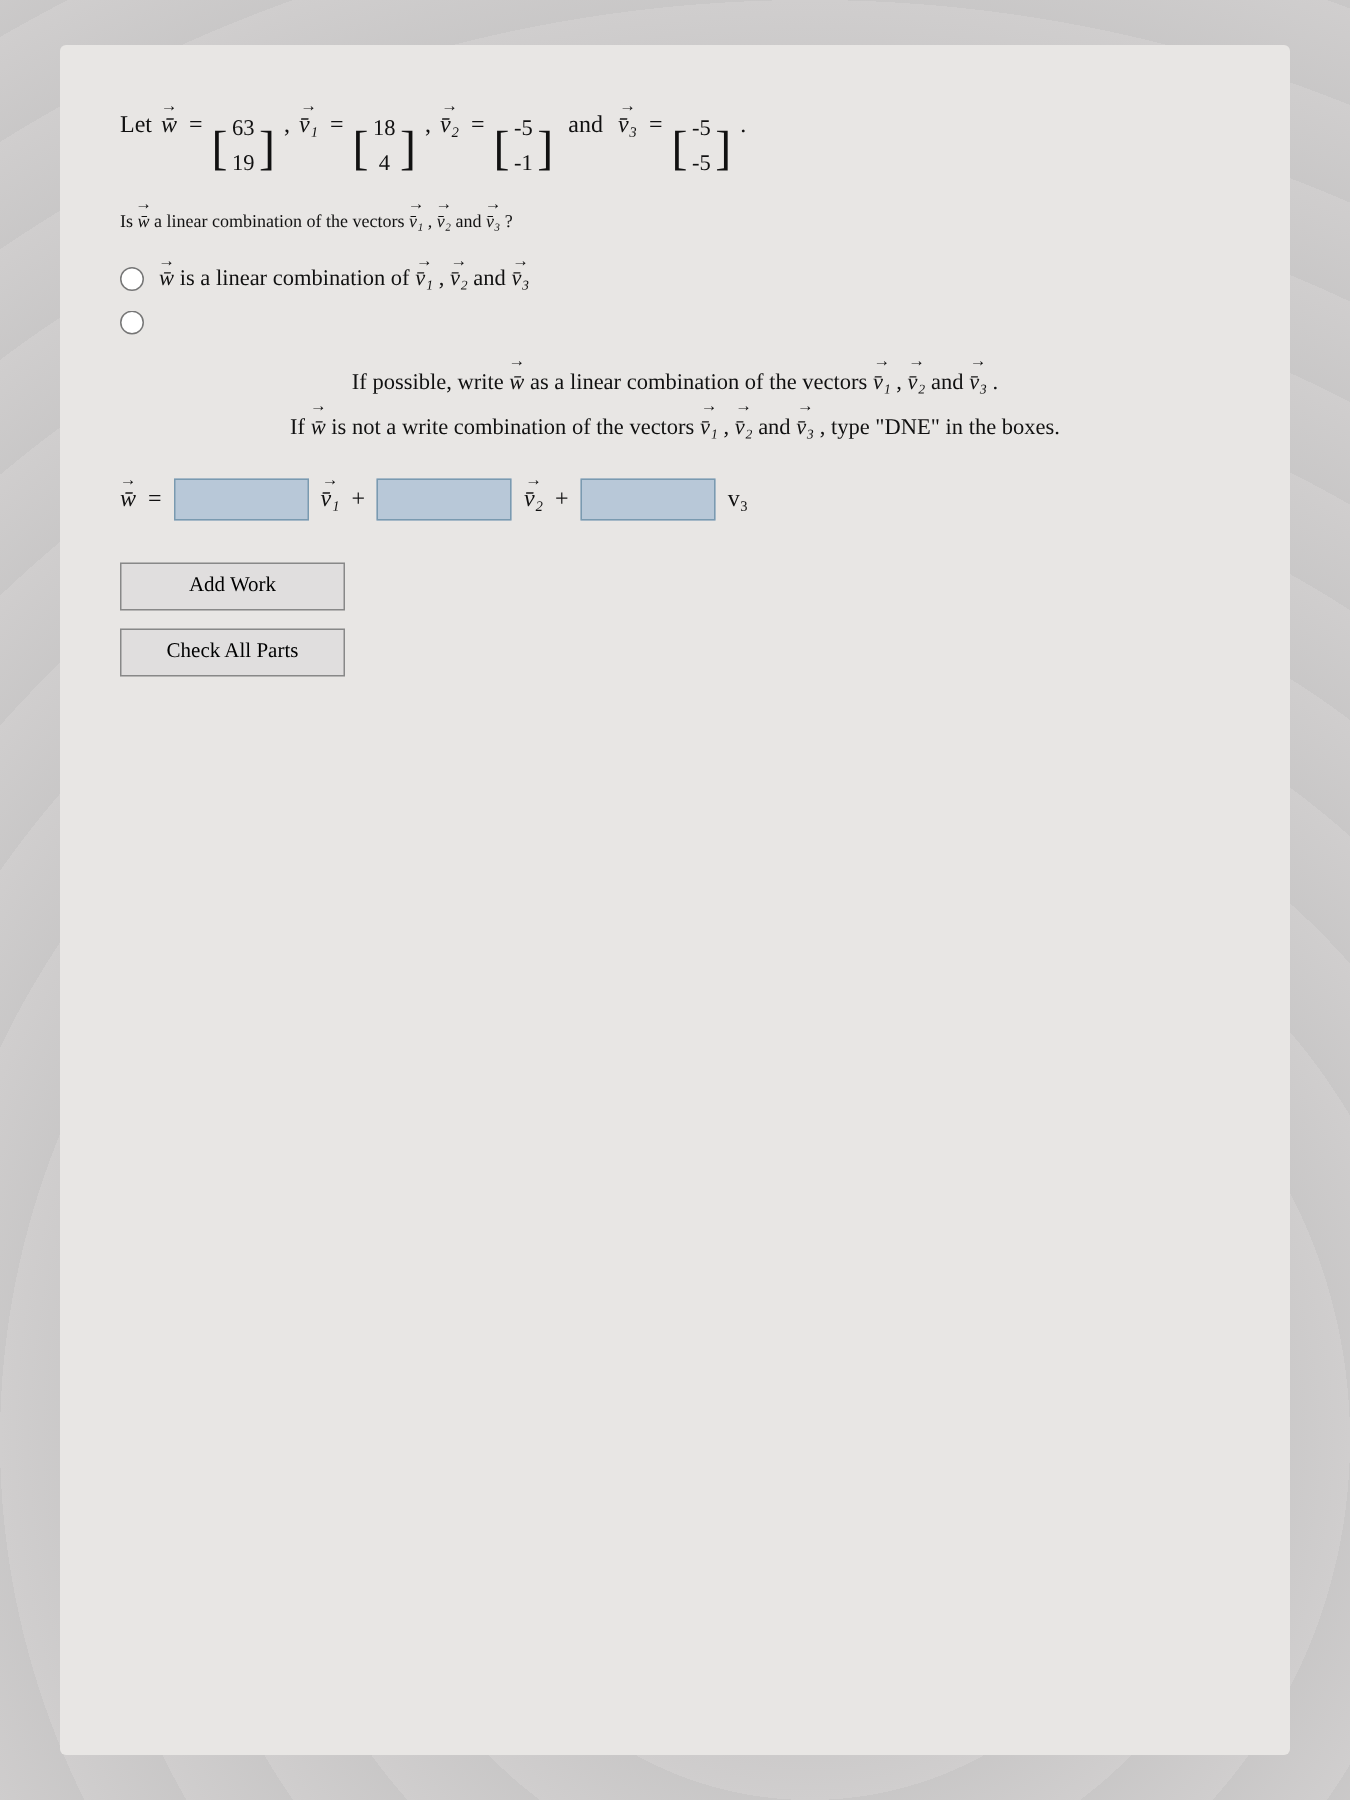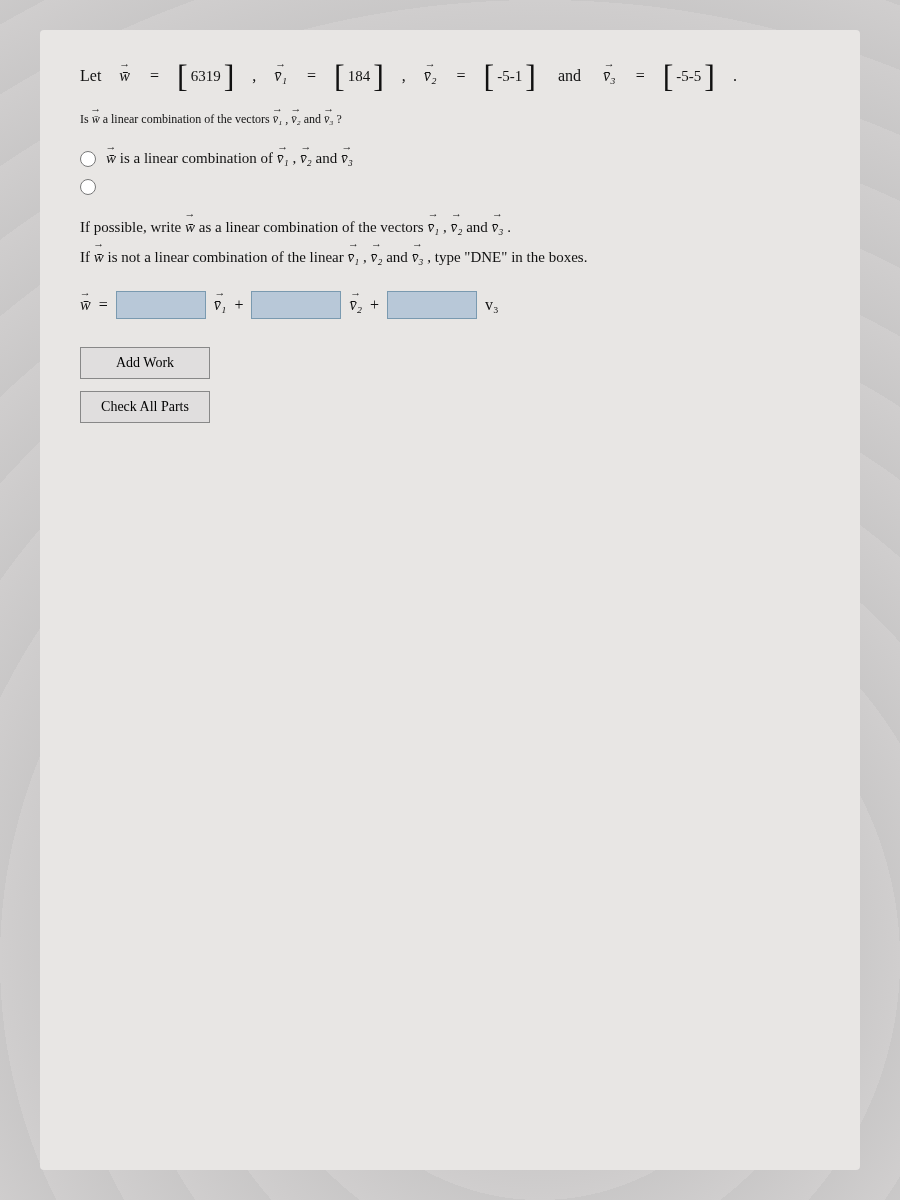--- a/index.html
+++ b/index.html
@@ -20,59 +20,61 @@
       border-radius: 4px;
       padding: 30px 40px;
       min-height: 1140px;
       position: relative;
     }
 
     .problem-header {
       font-size: 16px;
       margin-bottom: 18px;
       display: flex;
-      align-items: center;
-      gap: 18px;
+      align-items: flex-start;
+      gap: 6px;
       flex-wrap: wrap;
+      margin-top: 15px;
     }
 
     .matrix-bracket-wrap {
       display: inline-flex;
       align-items: center;
       gap: 1px;
     }
 
     .section-question {
       font-size: 12px;
       margin-bottom: 22px;
       line-height: 1.5;
     }
 
     .radio-group {
       margin-bottom: 20px;
     }
 
     .radio-option {
       display: flex;
-      align-items: center;
+      align-items: flex-start;
       gap: 10px;
       margin-bottom: 12px;
       font-size: 15px;
     }
 
     .radio-option input[type="radio"] {
       width: 16px;
       height: 16px;
       cursor: pointer;
     }
 
     .if-possible-text {
       font-size: 15px;
       margin-bottom: 10px;
       line-height: 1.6;
+      text-align: center;
     }
 
     .equation-row {
       display: flex;
       align-items: center;
       gap: 8px;
       margin: 22px 0 28px 0;
       flex-wrap: wrap;
     }
 
@@ -90,21 +92,21 @@
     .btn-add-work,
     .btn-check-all {
       display: block;
       background: #e0dede;
       border: 1px solid #888;
       padding: 7px 16px;
       font-size: 14px;
       font-family: "Times New Roman", Times, serif;
       cursor: pointer;
       margin-bottom: 12px;
-      width: 130px;
+      width: 150px;
       text-align: center;
     }
 
     .vec {
       display: inline-block;
       position: relative;
       font-style: italic;
     }
 
     .vec::before {
@@ -119,20 +121,21 @@
 
     .bracket-left, .bracket-right {
       font-size: 32px;
       line-height: 1;
       font-weight: 200;
       font-family: "Times New Roman", Times, serif;
     }
 
     .col-vals {
       display: inline-flex;
+      flex-direction: column;
       align-items: center;
       font-size: 15px;
       line-height: 1.5;
       padding: 0 2px;
     }
   </style>
 </head>
 <body>
 
 <div class="main-content">
@@ -228,21 +231,21 @@
       <span class="vec">v̄₁</span>
       <span>, </span>
       <span class="vec">v̄₂</span>
       <span> and </span>
       <span class="vec">v̄₃</span>
       <span>.</span>
     </p>
     <p style="margin-top:6px;">
       <span>If </span>
       <span class="vec">w̄</span>
-      <span> is not a linear combination of the linear </span>
+      <span> is not a write combination of the vectors </span>
       <span class="vec">v̄₁</span>
       <span>, </span>
       <span class="vec">v̄₂</span>
       <span> and </span>
       <span class="vec">v̄₃</span>
       <span>, type "DNE" in the boxes.</span>
     </p>
   </div>
 
   <div class="equation-row">

